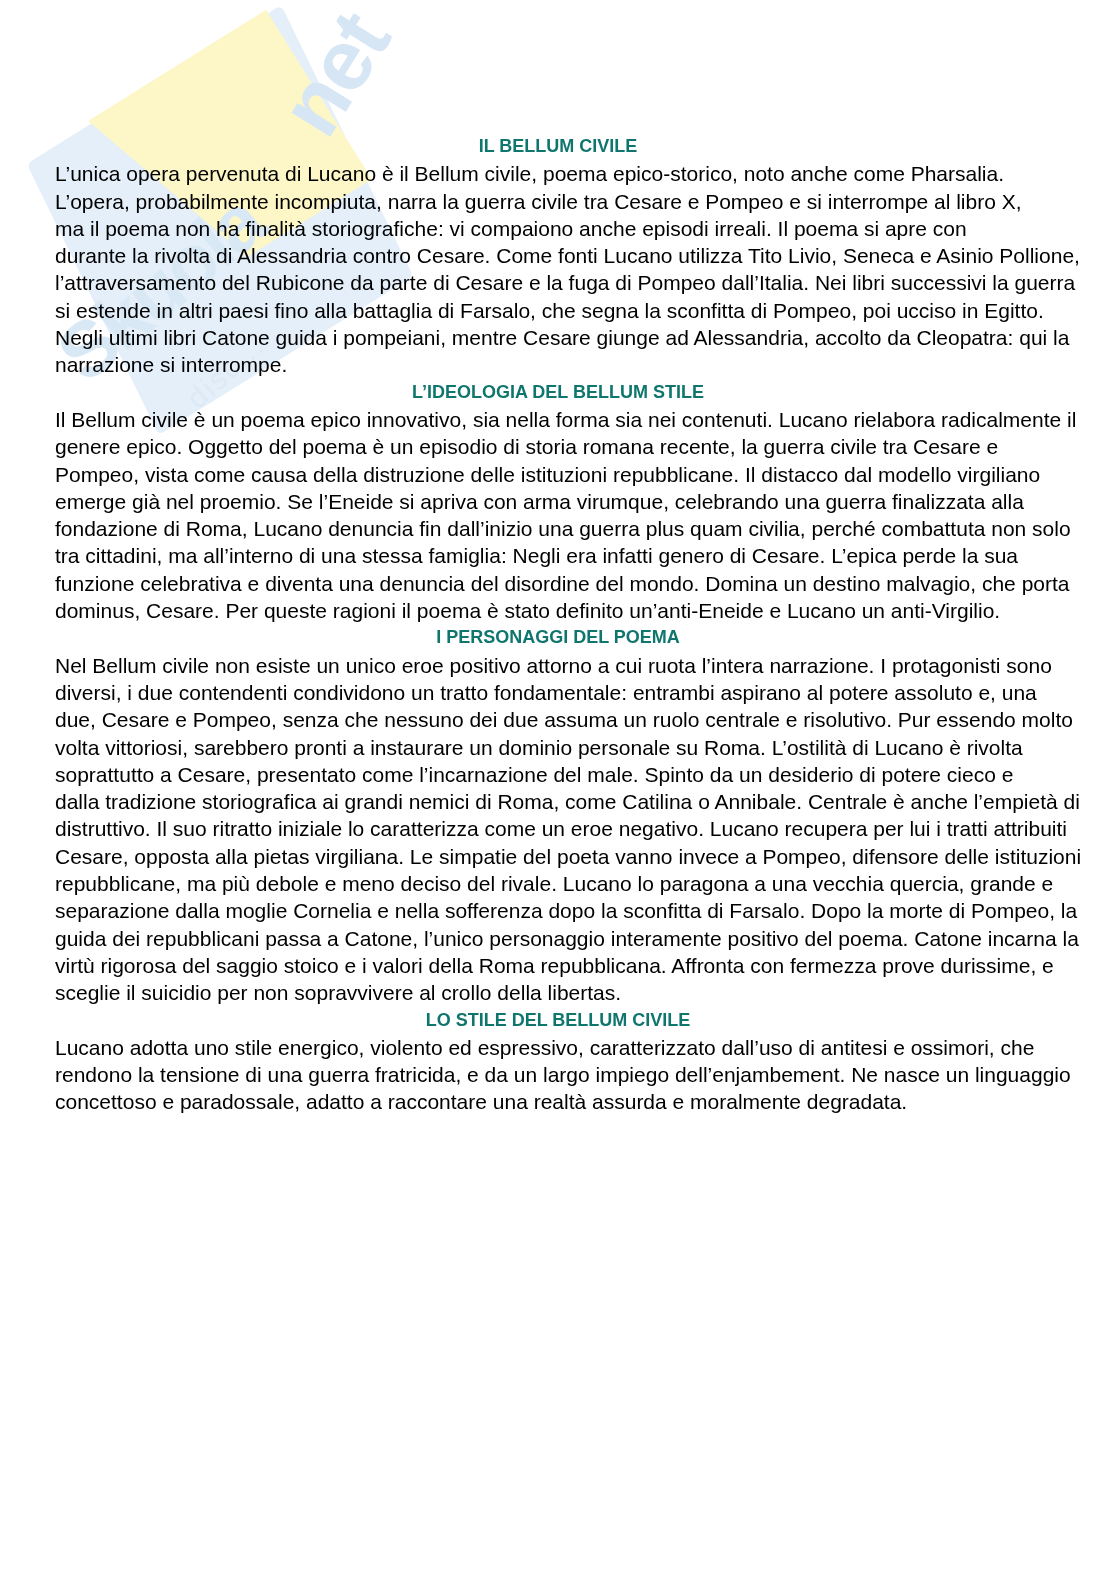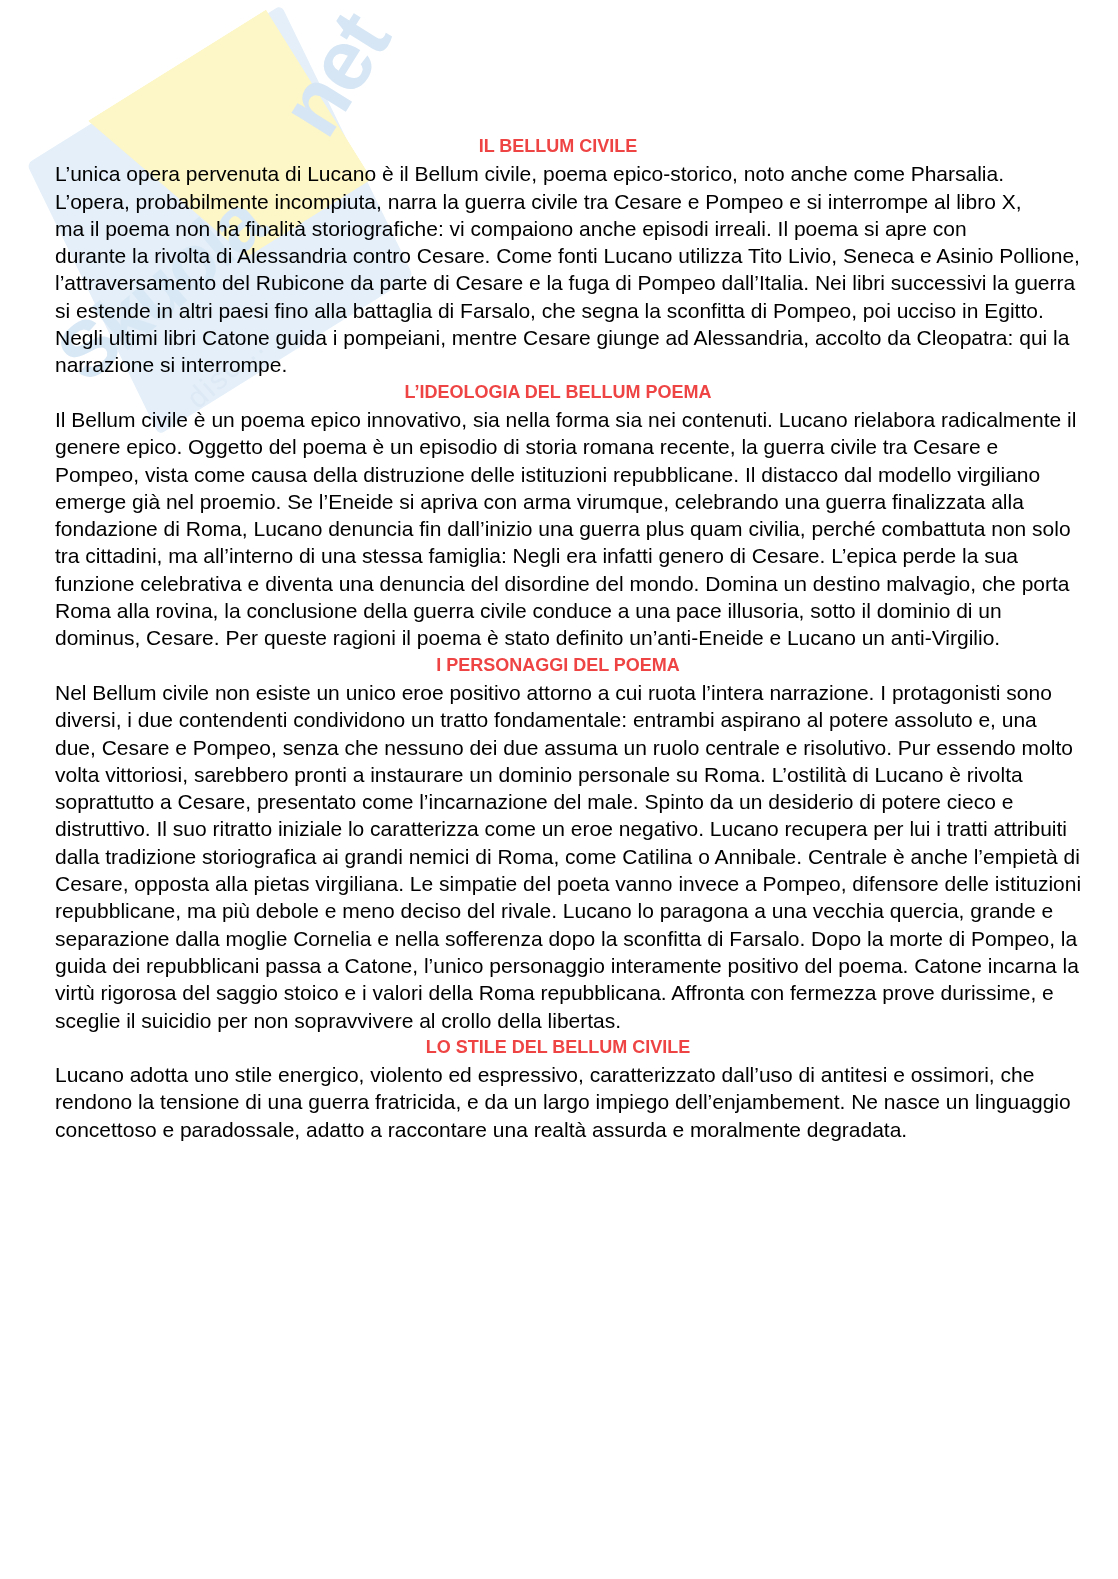--- a/index.html
+++ b/index.html
@@ -82,21 +82,21 @@
     .page {
       position: absolute;
       left: 55px;
       top: 133px;
       width: 1006px;
       z-index: 1;
     }
     .section-title {
       margin: 0;
       text-align: center;
-      color: #ef4444;
+      color: #0f766e;
       font-weight: bold;
       font-size: 18px;
       line-height: 27.3px;
       height: 27.3px;
     }
     .section-body {
       margin: 0;
       font-size: 21px;
       line-height: 27.3px;
     }
@@ -126,44 +126,43 @@
       <span class="line">ma il poema non ha finalità storiografiche: vi compaiono anche episodi irreali. Il poema si apre con</span>
       <span class="line">durante la rivolta di Alessandria contro Cesare. Come fonti Lucano utilizza Tito Livio, Seneca e Asinio Pollione,</span>
       <span class="line">l’attraversamento del Rubicone da parte di Cesare e la fuga di Pompeo dall’Italia. Nei libri successivi la guerra</span>
       <span class="line">si estende in altri paesi fino alla battaglia di Farsalo, che segna la sconfitta di Pompeo, poi ucciso in Egitto.</span>
       <span class="line">Negli ultimi libri Catone guida i pompeiani, mentre Cesare giunge ad Alessandria, accolto da Cleopatra: qui la</span>
       <span class="line">narrazione si interrompe.</span>
     </p>
   </section>
 
   <section>
-    <h2 class="section-title">L’IDEOLOGIA DEL BELLUM POEMA</h2>
+    <h2 class="section-title">L’IDEOLOGIA DEL BELLUM STILE</h2>
     <p class="section-body">
       <span class="line">Il Bellum civile è un poema epico innovativo, sia nella forma sia nei contenuti. Lucano rielabora radicalmente il</span>
       <span class="line">genere epico. Oggetto del poema è un episodio di storia romana recente, la guerra civile tra Cesare e</span>
       <span class="line">Pompeo, vista come causa della distruzione delle istituzioni repubblicane. Il distacco dal modello virgiliano</span>
       <span class="line">emerge già nel proemio. Se l’Eneide si apriva con arma virumque, celebrando una guerra finalizzata alla</span>
       <span class="line">fondazione di Roma, Lucano denuncia fin dall’inizio una guerra plus quam civilia, perché combattuta non solo</span>
       <span class="line">tra cittadini, ma all’interno di una stessa famiglia: Negli era infatti genero di Cesare. L’epica perde la sua</span>
       <span class="line">funzione celebrativa e diventa una denuncia del disordine del mondo. Domina un destino malvagio, che porta</span>
-      <span class="line">Roma alla rovina, la conclusione della guerra civile conduce a una pace illusoria, sotto il dominio di un</span>
       <span class="line">dominus, Cesare. Per queste ragioni il poema è stato definito un’anti-Eneide e Lucano un anti-Virgilio.</span>
     </p>
   </section>
 
   <section>
     <h2 class="section-title">I PERSONAGGI DEL POEMA</h2>
     <p class="section-body">
       <span class="line">Nel Bellum civile non esiste un unico eroe positivo attorno a cui ruota l’intera narrazione. I protagonisti sono</span>
       <span class="line">diversi, i due contendenti condividono un tratto fondamentale: entrambi aspirano al potere assoluto e, una</span>
       <span class="line">due, Cesare e Pompeo, senza che nessuno dei due assuma un ruolo centrale e risolutivo. Pur essendo molto</span>
       <span class="line">volta vittoriosi, sarebbero pronti a instaurare un dominio personale su Roma. L’ostilità di Lucano è rivolta</span>
       <span class="line">soprattutto a Cesare, presentato come l’incarnazione del male. Spinto da un desiderio di potere cieco e</span>
+      <span class="line">dalla tradizione storiografica ai grandi nemici di Roma, come Catilina o Annibale. Centrale è anche l’empietà di</span>
       <span class="line">distruttivo. Il suo ritratto iniziale lo caratterizza come un eroe negativo. Lucano recupera per lui i tratti attribuiti</span>
-      <span class="line">dalla tradizione storiografica ai grandi nemici di Roma, come Catilina o Annibale. Centrale è anche l’empietà di</span>
       <span class="line">Cesare, opposta alla pietas virgiliana. Le simpatie del poeta vanno invece a Pompeo, difensore delle istituzioni</span>
       <span class="line">repubblicane, ma più debole e meno deciso del rivale. Lucano lo paragona a una vecchia quercia, grande e</span>
       <span class="line">separazione dalla moglie Cornelia e nella sofferenza dopo la sconfitta di Farsalo. Dopo la morte di Pompeo, la</span>
       <span class="line">guida dei repubblicani passa a Catone, l’unico personaggio interamente positivo del poema. Catone incarna la</span>
       <span class="line">virtù rigorosa del saggio stoico e i valori della Roma repubblicana. Affronta con fermezza prove durissime, e</span>
       <span class="line">sceglie il suicidio per non sopravvivere al crollo della libertas.</span>
     </p>
   </section>
 
   <section>

